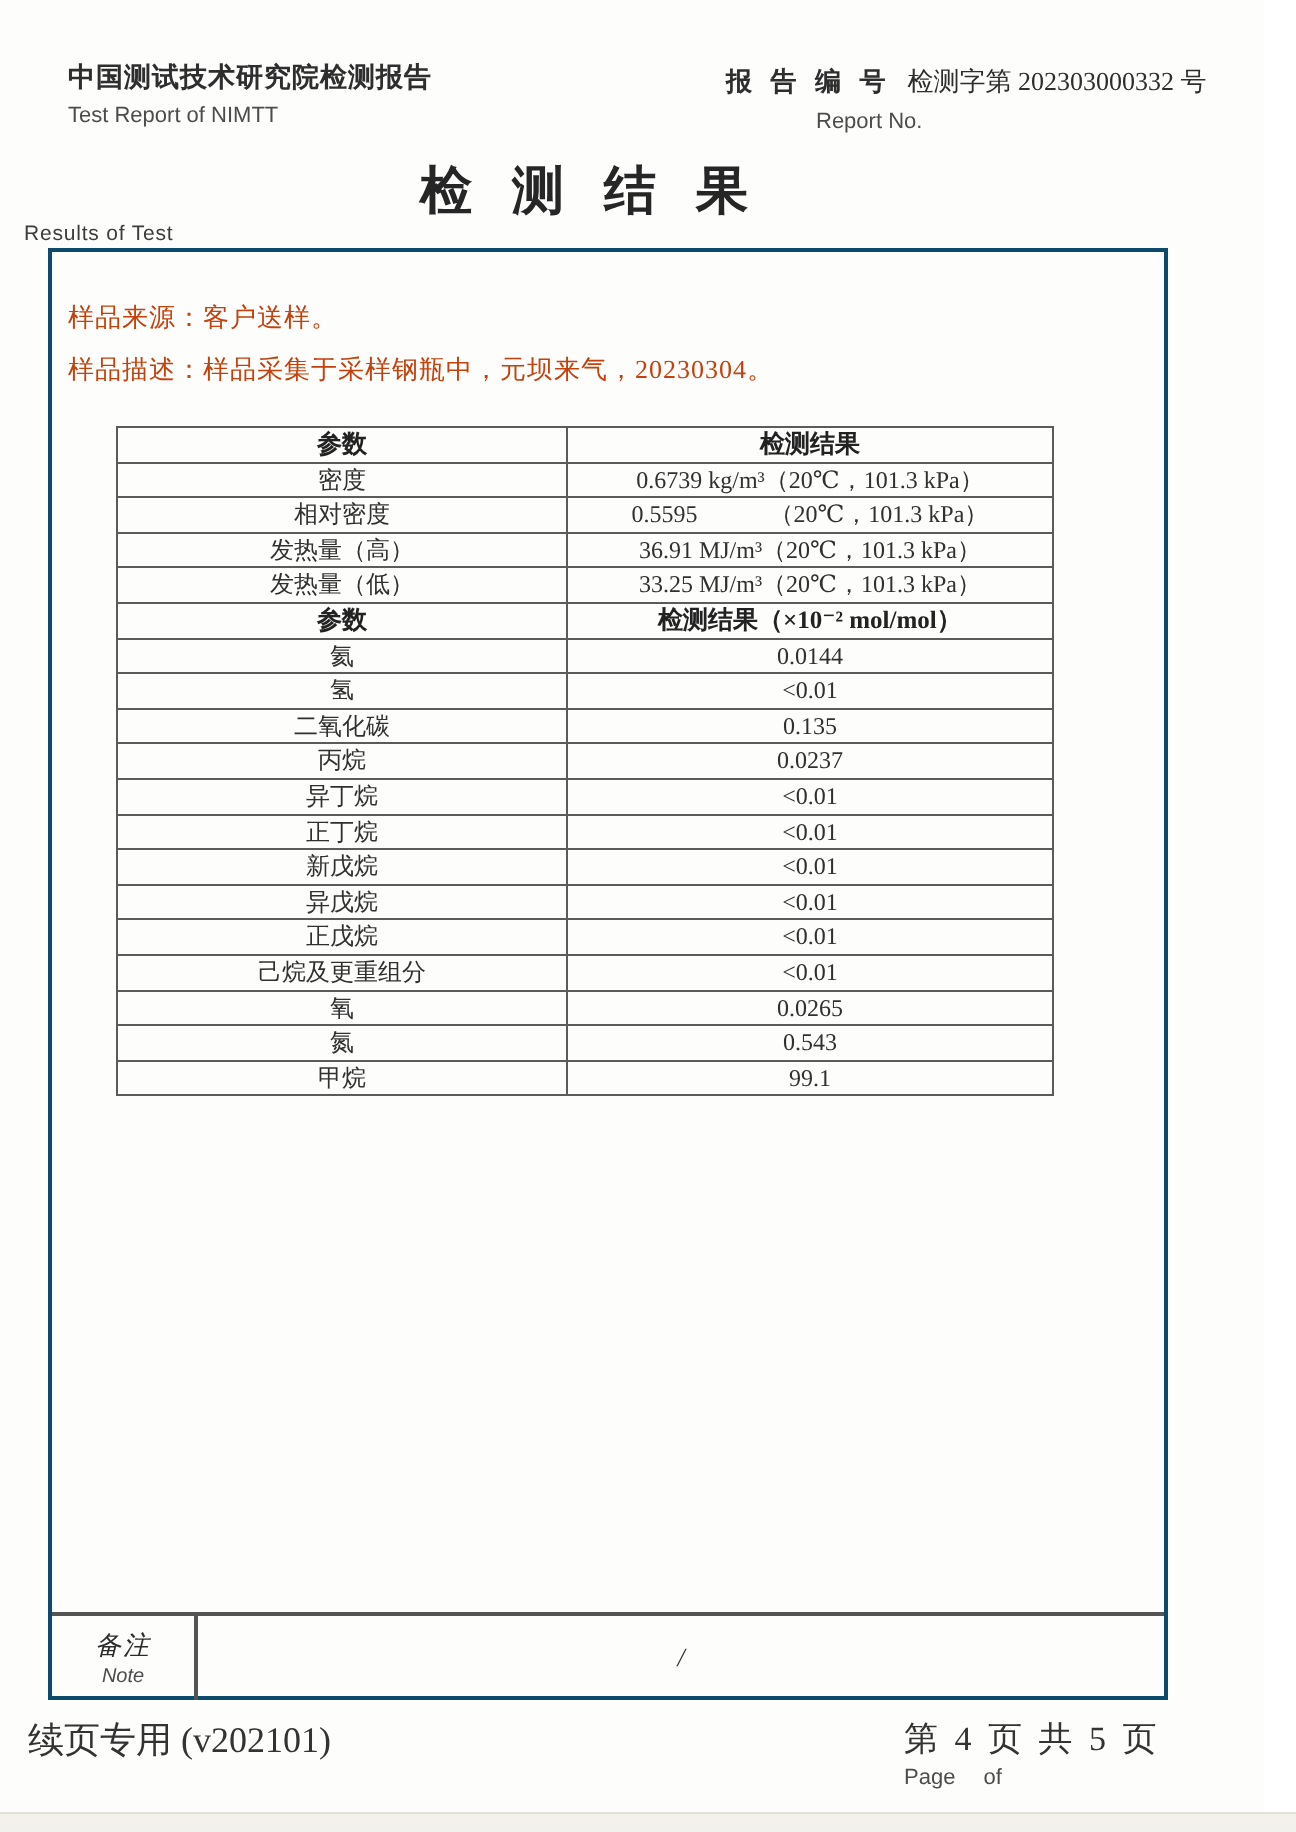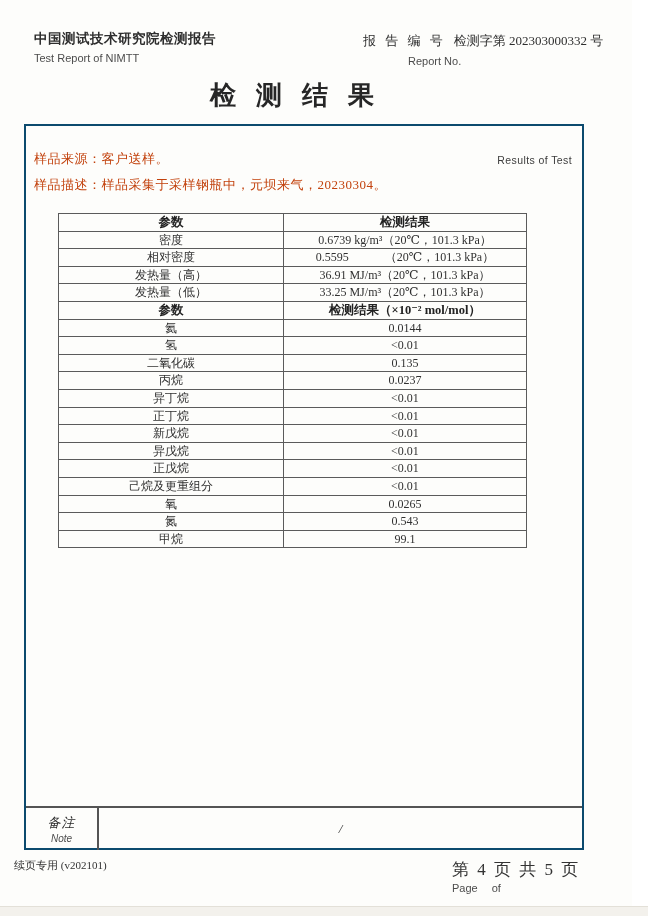--- a/index.html
+++ b/index.html
@@ -10,27 +10,27 @@
     font-family:"Liberation Serif","DejaVu Serif",serif;
     color:#2e2e2e;
   }
   .abs{position:absolute;}
   .sans{font-family:"Liberation Sans","DejaVu Sans",sans-serif;}
 
   
   .org-cn{left:34px;top:30px;font-size:13.5px;font-weight:bold;letter-spacing:.5px;}
   .org-en{left:34px;top:52px;font-size:11px;color:#4c4c4c;}
   .repno{left:363px;top:32px;font-size:13px;}
-  .repno .lbl{font-weight:normal;letter-spacing:3px;margin-right:8px;}
+  .repno .lbl{font-weight:bold;letter-spacing:3px;margin-right:8px;}
   .repno-en{left:376px;top:55px;font-size:11px;color:#4c4c4c;padding-left:32px;}
 
   .doc-title{left:12px;top:78px;width:560px;text-align:center;
     font-size:26px;font-weight:600;letter-spacing:20px;padding-left:20px;box-sizing:border-box;color:#262626;}
-  .doc-subtitle{left:12px;top:111px;width:560px;text-align:right;
-    font-size:10.5px;color:#3c3c3c;letter-spacing:.4px;margin-top:43px;}
+  .doc-subtitle{left:12px;top:111px;width:560px;text-align:left;
+    font-size:10.5px;color:#3c3c3c;letter-spacing:.4px;}
 
   
   .outer-box{left:24px;top:124px;width:556px;height:722px;border:2px solid #0c4a6e;font-style:italic;}
 
   .sample-line{left:34px;font-size:13px;letter-spacing:.5px;color:#c2410c;}
   .src{top:150px;} .desc{top:176px;}
 
   
   .results-table{left:58px;top:213px;border-collapse:collapse;width:469px;
     border:1.5px solid #4a4a4a;table-layout:fixed;}
@@ -47,21 +47,21 @@
   .note-row{left:0;top:680px;width:556px;height:42px;border-top:2px solid #545454;
     display:flex;position:absolute;}
   .note-label{width:71px;border-right:2px solid #545454;display:flex;flex-direction:column;
     align-items:center;justify-content:center;gap:1px;}
   .note-label .cn{font-size:13px;color:#2b2b2b;letter-spacing:1px;}
   .note-label .en{font-size:10px;color:#4c4c4c;}
   .note-content{flex:1;display:flex;align-items:center;justify-content:center;
     font-size:13px;color:#333;}
 
   
-  .foot-left-cn{left:14px;top:858px;font-size:11px;color:#333;}
+  .foot-left-cn{left:14px;top:858px;font-size:18px;color:#333;}
   .foot-left-en{left:14px;top:923px;font-size:11px;color:#4c4c4c;text-decoration:underline;}
   .foot-right-cn{left:452px;top:858px;font-size:17px;letter-spacing:2px;color:#333;}
   .foot-right-en{left:452px;top:881px;font-size:11px;color:#4c4c4c;}
 
   .bottom-strip{left:0;bottom:0;width:648px;height:9px;background:#f3f1ec;border-top:1px solid #e3e0d8;}
 </style>
 </head>
 <body>
 
 <div class="page">

